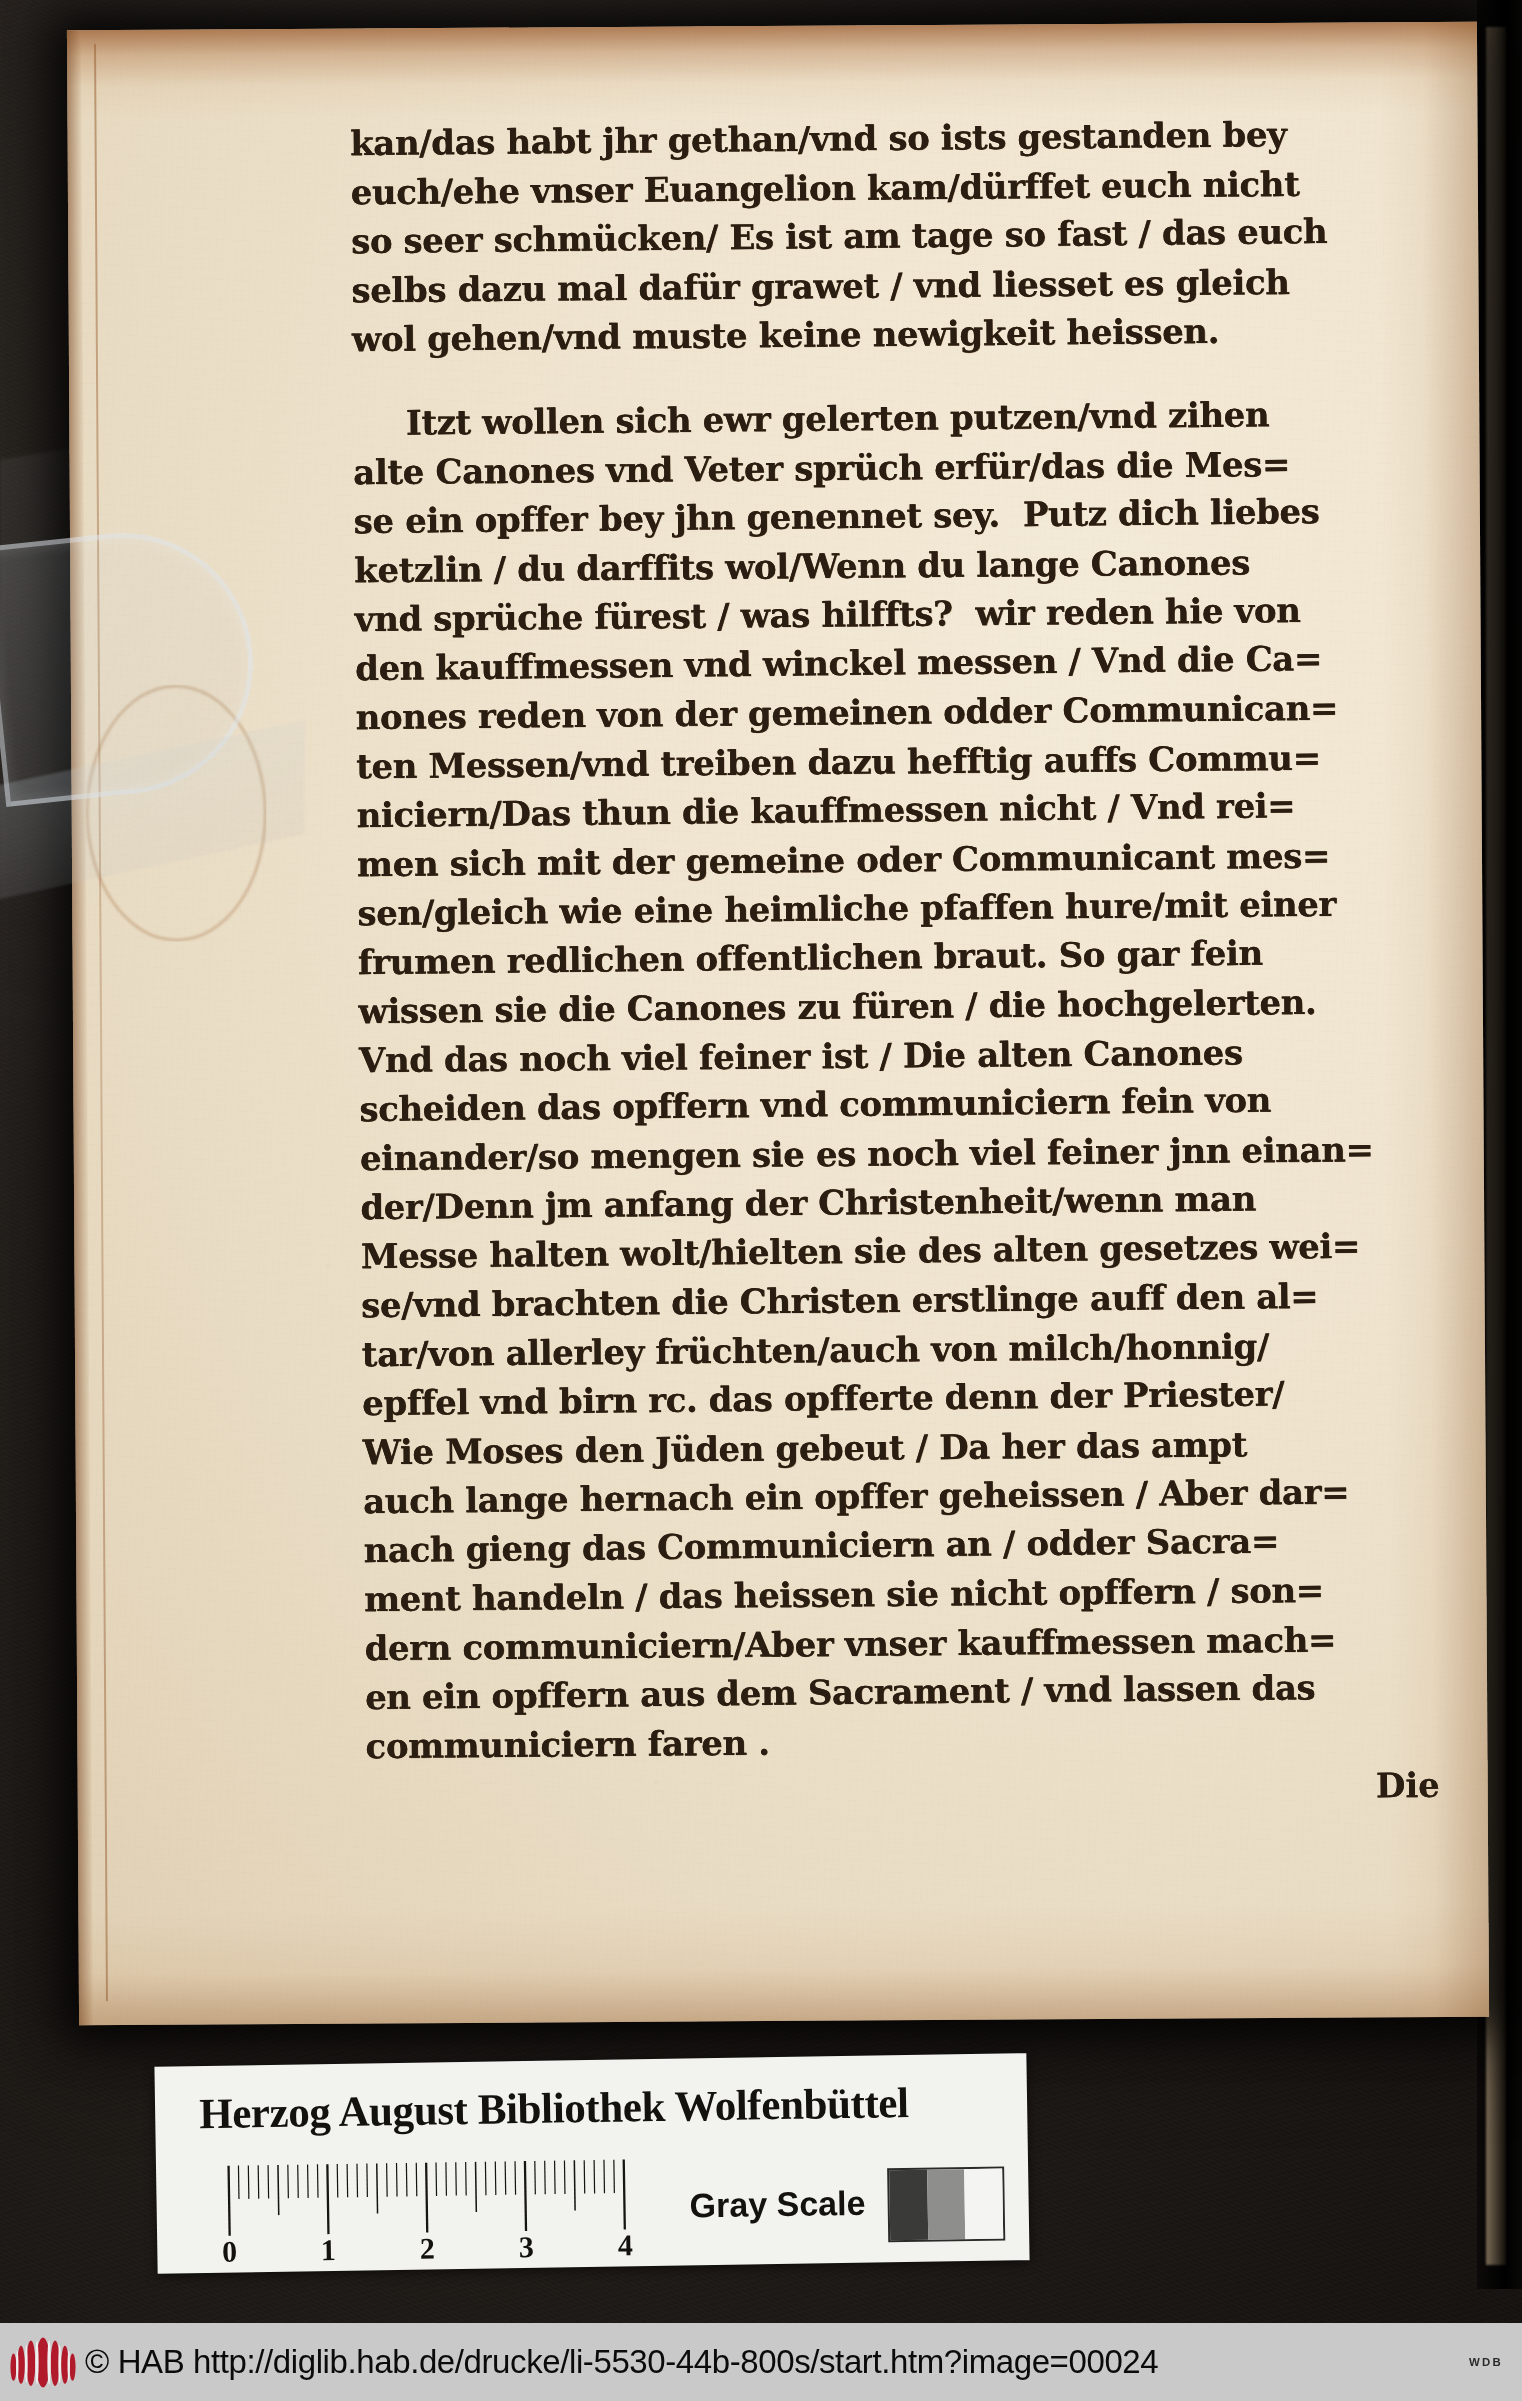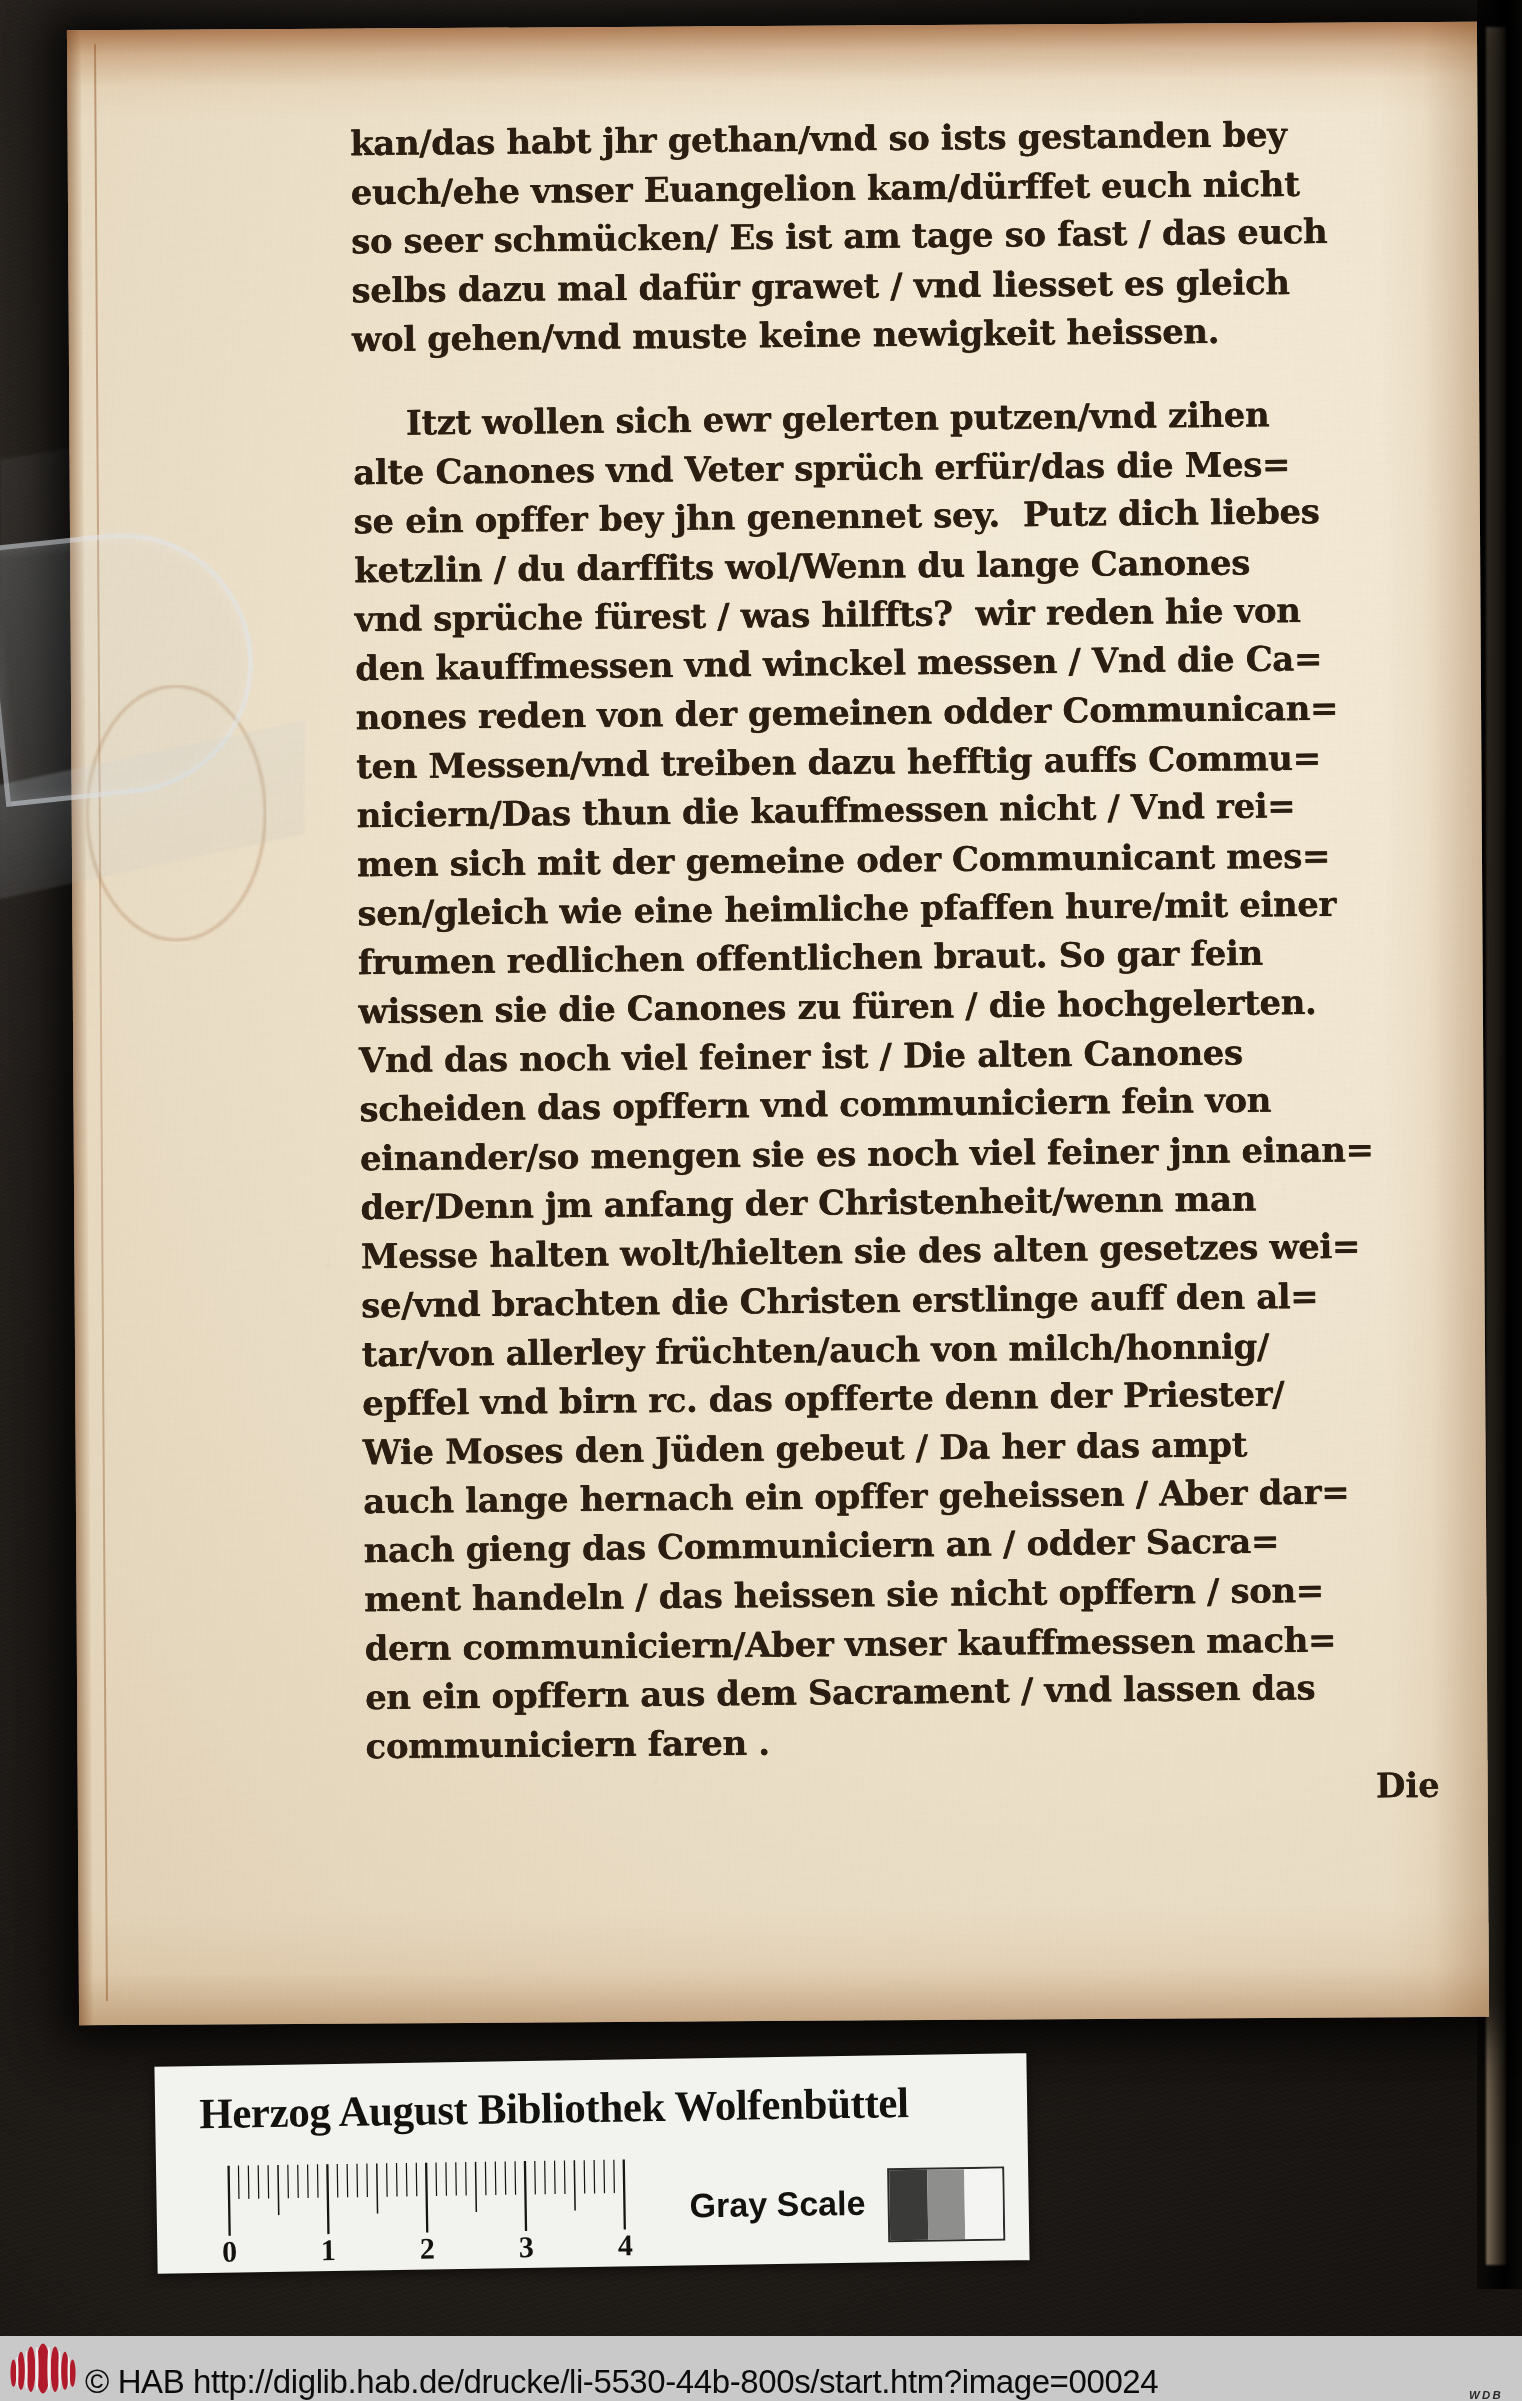--- a/index.html
+++ b/index.html
@@ -109,28 +109,28 @@
   .ruler-num{position:absolute;font-family:"Liberation Serif",serif;font-weight:700;
     font-size:30px;color:#14120f;transform:translateX(-50%);}
   .gs-label{position:absolute;left:533px;top:128px;
     font-family:"Liberation Sans",sans-serif;font-weight:600;font-size:34px;
     color:#14120f;white-space:nowrap;}
   .gs-swatch{position:absolute;left:731px;top:113px;width:113px;height:70px;
     display:flex;border:2.3px solid #2a2a28;}
   .gs-swatch span{flex:1;display:block;}
 
   
-  .footer{position:absolute;left:0;bottom:0;width:1523px;height:65px;
-    background:#c9c9c9;display:flex;align-items:flex-end;}
+  .footer{position:absolute;left:0;bottom:0;width:1523px;height:78px;
+    background:#c9c9c9;display:flex;align-items:center;}
   .footer-logo{width:85px;height:65px;display:flex;align-items:center;justify-content:center;flex:none;}
   .footer-url{font-family:"Liberation Sans",sans-serif;font-size:33px;
     color:#0b0b0b;white-space:nowrap;letter-spacing:-0.4px;}
   .footer-wdb{margin-left:auto;margin-right:20px;
     font-family:"Liberation Sans",sans-serif;font-size:11.4px;font-weight:700;
-    letter-spacing:2.3px;color:#2b2b2b;font-style:italic;}
+    letter-spacing:2.3px;color:#2b2b2b;}
 </style>
 </head>
 <body>
 
 <div id="page">
 
   <div class="backdrop"></div>
   <div class="backdrop-grain"></div>
   <div class="backdrop-sheen"></div>
 

